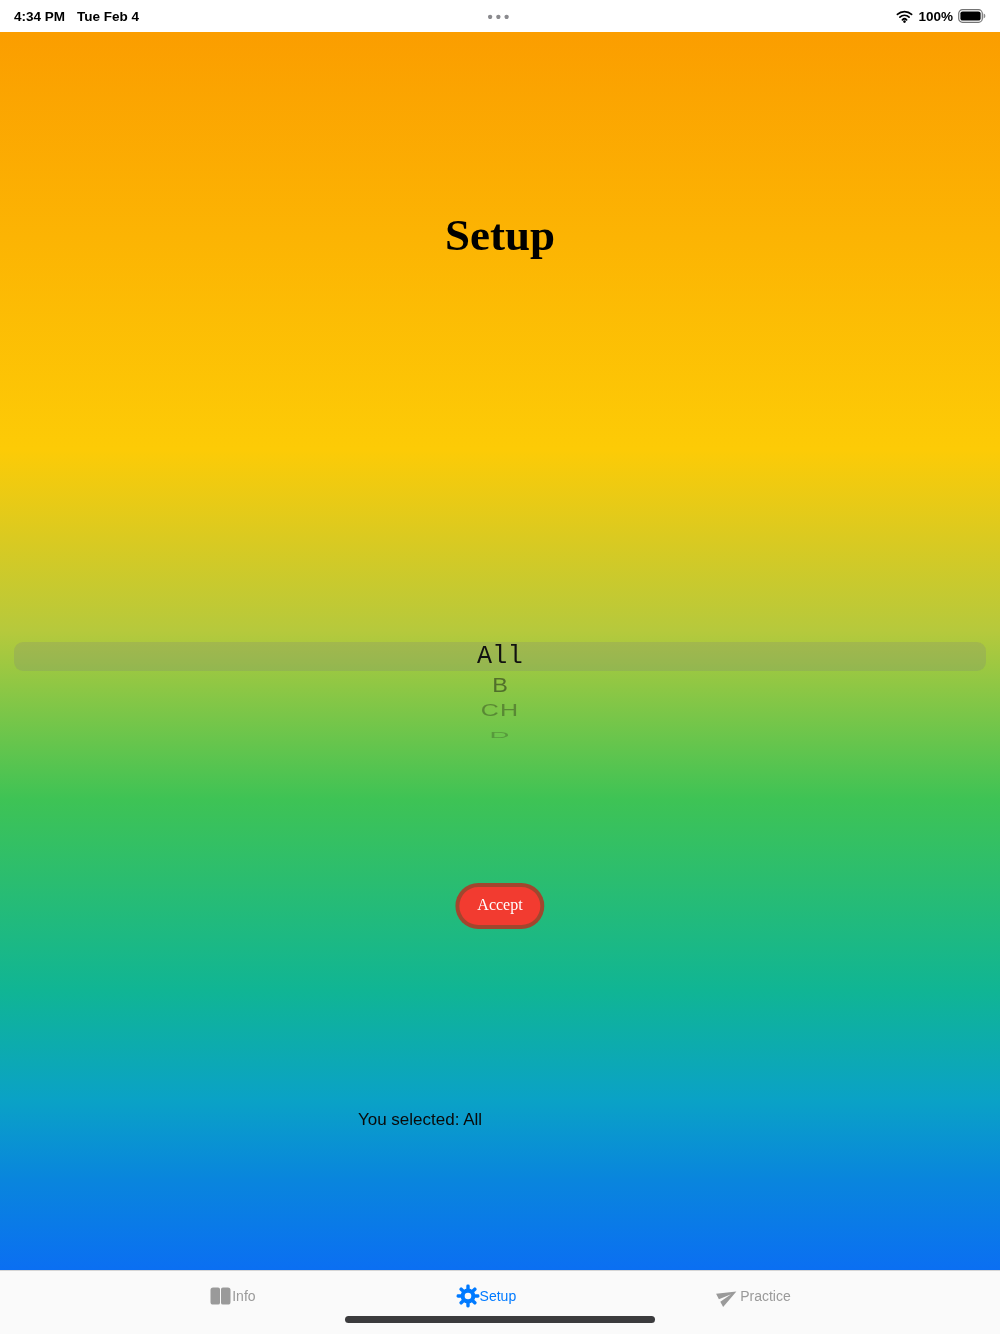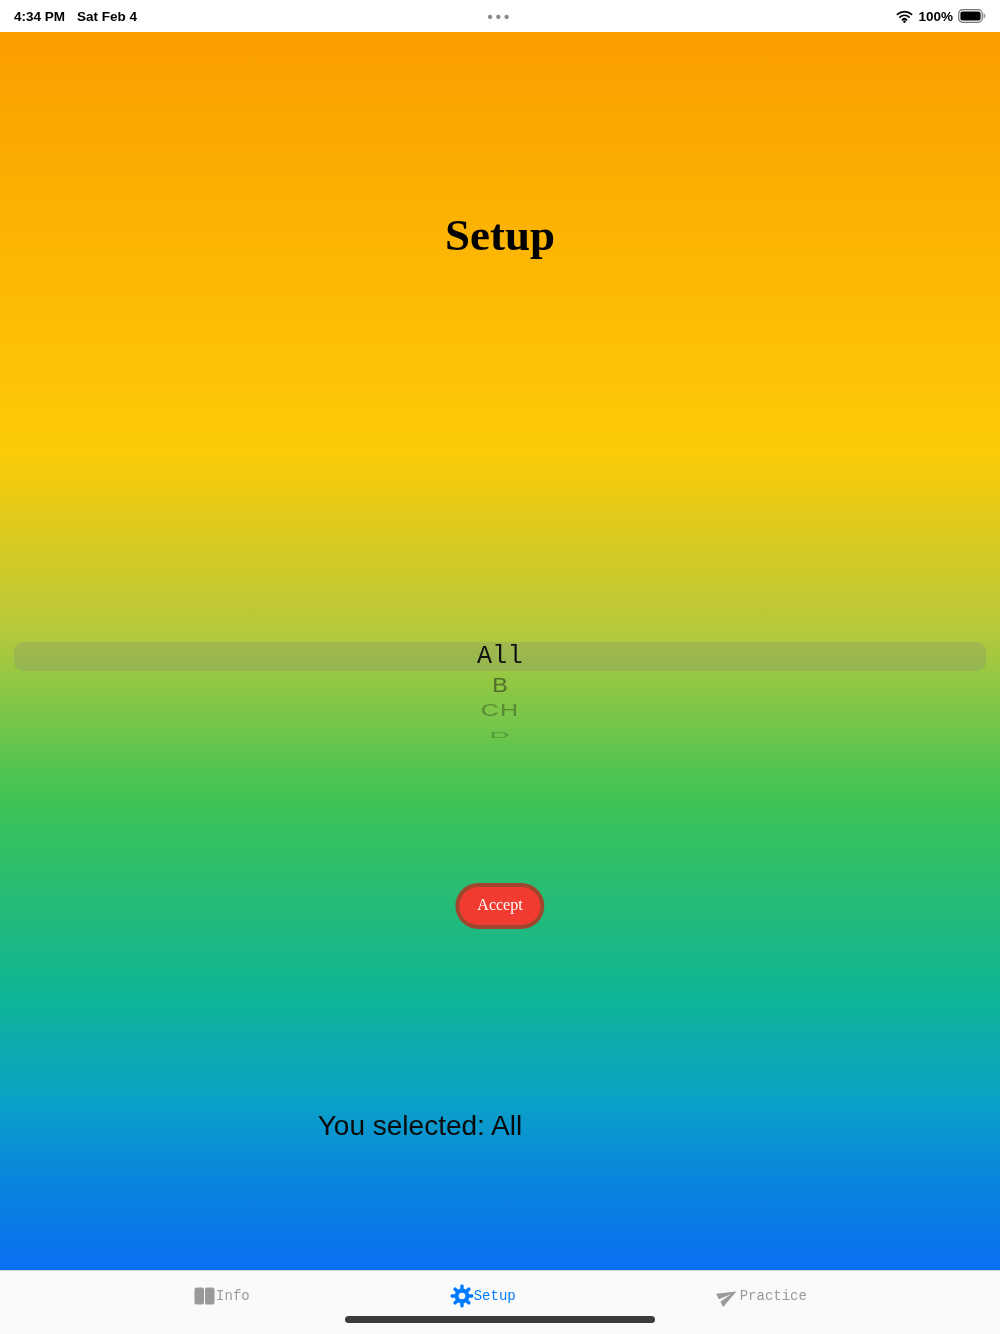--- a/index.html
+++ b/index.html
@@ -56,46 +56,46 @@
   .accept-btn{
     position:absolute;top:857px;left:500px;transform:translateX(-50%);
     background:var(--accept-red,#F23B30);
     border:4px solid rgba(95,80,45,0.55);
     border-radius:24px;padding:5px 18px 7px 18px;
     color:#fff;font-family:"Liberation Serif","DejaVu Serif",serif;font-size:16px;
     cursor:pointer;line-height:26px;
   }
   .selection-status{
     position:absolute;top:1084px;left:0;width:840px;text-align:center;
-    font-size:28px;color:#0a0a0a;
+    font-size:17px;color:#0a0a0a;
   }
   
   .tab-bar{
     position:absolute;left:0;bottom:0;width:1000px;height:64px;
     background:rgba(250,250,250,0.97);
     border-top:1px solid rgba(0,0,0,0.14);
     box-sizing:border-box;z-index:20;
   }
   .tab-items{display:flex;justify-content:center;gap:200px;padding-top:13px;}
-  .tab{display:flex;align-items:center;gap:0;cursor:pointer;font-family:Liberation Mono, monospace;}
+  .tab{display:flex;align-items:center;gap:0;cursor:pointer;}
   .tab-label{font-size:14px;color:var(--inactive-gray,#999);}
   .tab.active .tab-label{color:var(--accent-blue,#007AFF);}
   .home-indicator{
     position:absolute;bottom:11px;left:50%;transform:translateX(-50%);
     width:310px;height:7px;border-radius:4px;background:#3b3b3d;cursor:grab;
   }
   .icon{display:inline-flex;align-items:center;}
 </style>
 </head>
 <body>
 
 <div class="status-bar">
   <div class="sb-left">
     <span>4:34 PM</span>
-    <span>Sat Feb 4</span>
+    <span>Tue Feb 4</span>
   </div>
   <div class="sb-center">•••</div>
   <div class="sb-right">
     <span class="icon">
       <svg width="17" height="13" viewBox="0 0 17 13">
         <path d="M1.4 4.4 a10.4 10.4 0 0 1 14.2 0" stroke="#000" stroke-width="1.7" fill="none" stroke-linecap="round"></path>
         <path d="M3.9 7.1 a6.6 6.6 0 0 1 9.2 0" stroke="#000" stroke-width="1.7" fill="none" stroke-linecap="round"></path>
         <path d="M6.4 9.8 a3.0 3.0 0 0 1 4.2 0" stroke="#000" stroke-width="1.7" fill="none" stroke-linecap="round"></path>
         <circle cx="8.5" cy="11.6" r="1.3" fill="#000"></circle>
       </svg>

